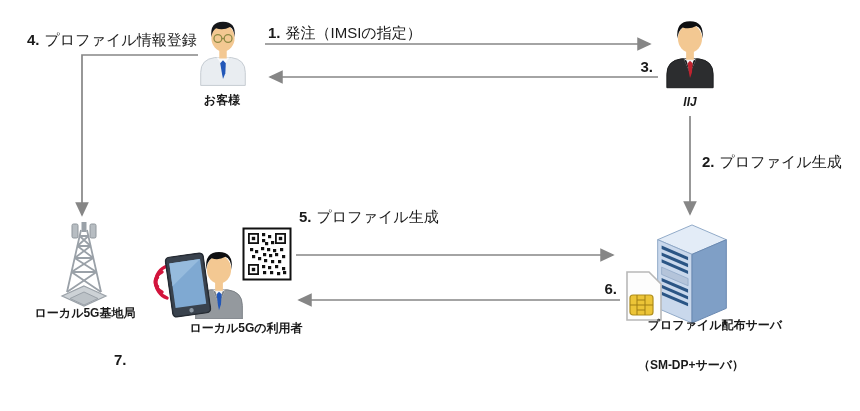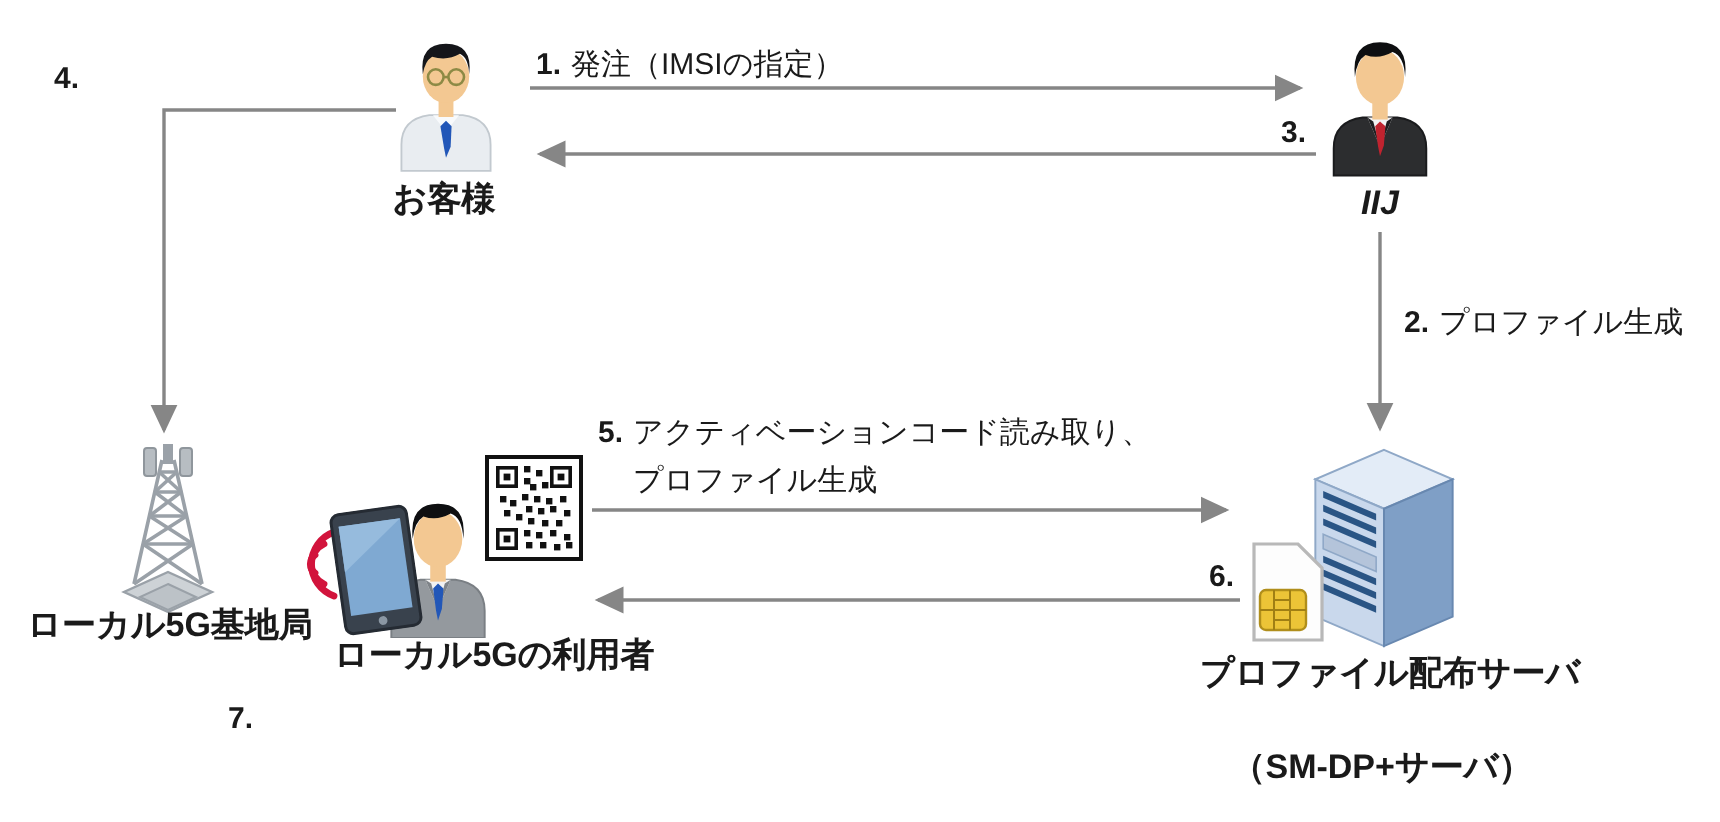--- a/index.html
+++ b/index.html
@@ -8,21 +8,21 @@
     font-family:"Liberation Sans","DejaVu Sans",sans-serif;color:var(--c-text,#1a1a1a);
   }
   .abs{position:absolute;}
   svg{display:block;}
   
   .step{position:absolute;display:flex;align-items:flex-start;font-size:15px;line-height:18px;white-space:nowrap;}
   .step b{font-weight:bold;margin-right:5px;}
   .step .lines .ln{display:block;line-height:24px;}
   .step.ralign{justify-content:flex-end;}
   
-  .entity-label{position:absolute;font-size:17px;font-weight:bold;text-align:center;white-space:nowrap;line-height:18px;}
+  .entity-label{position:absolute;font-size:12px;font-weight:bold;text-align:center;white-space:nowrap;line-height:18px;}
   .tilt{transform:rotate(-8deg);}
 </style>
 </head>
 <body>
 
 <div class="canvas">
 
   <svg class="abs" width="860" height="411" viewBox="0 0 860 411" style="left:0;top:0;">
     <defs>
       <marker id="ah" markerWidth="10" markerHeight="9" refX="7.5" refY="4" orient="auto">
@@ -169,45 +169,45 @@
     </g>
     <path d="M7 45 L34 56.6 L34 64 L7 52.4 Z" fill="#b4c4da" stroke="#8fa8c7" stroke-width="0.8"></path>
   </svg>
   <svg class="abs" style="left:625px;top:270px;" width="38" height="52" viewBox="0 0 38 52">
     <path d="M2 2 H24 L36 14 V50 H2 Z" fill="#fdfdfd" stroke="#b8b8b8" stroke-width="1.6"></path>
     <rect x="5" y="25" width="23" height="20" rx="3" style="fill:var(--c-sim-gold,#ecc437)" stroke="#b08e1b" stroke-width="1.2"></rect>
     <g fill="none" stroke="#a07f14" stroke-width="1">
       <path d="M5 35 H28 M12 25 V45 M20 25 V45 M12 30 H20 M12 40 H20"></path>
     </g>
   </svg>
-  <div class="entity-label" style="left:600px;top:328px;width:182px;">プロファイル配布サーバ</div>
-  <div class="entity-label" style="left:600px;top:356px;width:182px;margin-top:19px;">（SM-DP+サーバ）</div>
+  <div class="entity-label" style="left:600px;top:316px;width:182px;text-align:right;">プロファイル配布サーバ</div>
+  <div class="entity-label" style="left:600px;top:356px;width:182px;">（SM-DP+サーバ）</div>
 
   <div class="step" style="left:268px;top:24px;">
     <b>1.</b>
     <span>発注（IMSIの指定）</span>
   </div>
 
   <div class="step ralign" style="right:202px;top:58px;">
     <b>3.</b>
   </div>
 
   <div class="step" style="left:702px;top:153px;">
     <b>2.</b>
     <span>プロファイル生成</span>
   </div>
 
   <div class="step" style="left:27px;top:31px;">
     <b>4.</b>
+    <span>プロファイル情報登録</span>
   </div>
 
   <div class="step" style="left:299px;top:205px;">
     <b style="line-height:24px;">5.</b>
     <span class="lines">
-      <span class="ln">アクティベーションコード読み取り、</span>
       <span class="ln">プロファイル生成</span>
     </span>
   </div>
 
   <div class="step ralign" style="right:238px;top:280px;">
     <b>6.</b>
   </div>
 
   <div class="step" style="left:114px;top:348px;">
     <b style="line-height:24px;">7.</b>

